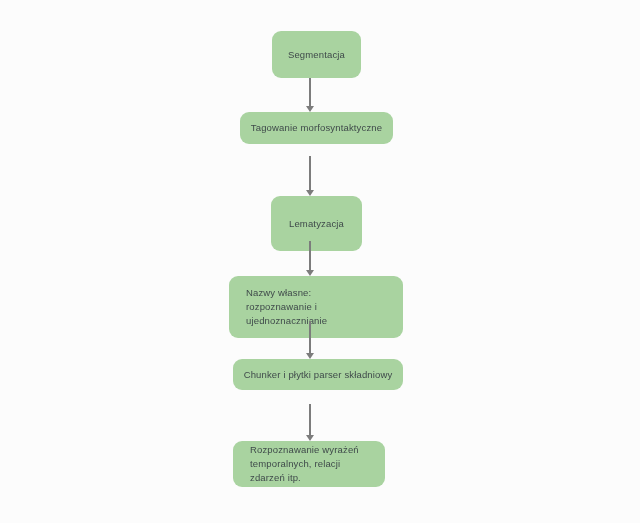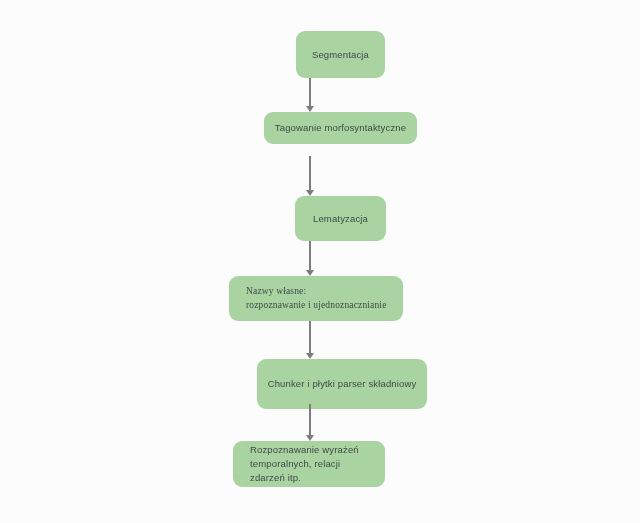--- a/index.html
+++ b/index.html
@@ -28,21 +28,20 @@
     align-items: center;
     color: #3f4a4a;
     font-size: 9.5px;
     line-height: 1.45;
     letter-spacing: 0.15px;
     white-space: pre-line;
   }
   .node.center {
     justify-content: center;
     text-align: left;
-    margin-left: 24px;
   }
   .node.left {
     justify-content: flex-start;
     text-align: left;
     padding-left: 17px;
     padding-right: 12px;
   }
   .node-label {
     display: block;
   }
@@ -83,40 +82,40 @@
 
   <div class="node center" style="left:240px; top:112px; width:153px; height:32px;">
     <span class="node-label">Tagowanie morfosyntaktyczne</span>
   </div>
 
   <div class="arrow" style="left:303px; top:156px; height:40px;">
     <div class="shaft"></div>
     <div class="head"></div>
   </div>
 
-  <div class="node center" style="left:271px; top:196px; width:91px; height:45px;">
+  <div class="node center" style="left:271px; top:196px; width:91px; height:55px;">
     <span class="node-label">Lematyzacja</span>
   </div>
 
   <div class="arrow" style="left:303px; top:241px; height:35px;">
     <div class="shaft"></div>
     <div class="head"></div>
   </div>
 
-  <div class="node left" style="left:229px; top:276px; width:174px; height:45px;font-family:Liberation Serif, serif;">
+  <div class="node left" style="left:229px; top:276px; width:174px; height:62px;">
     <span class="node-label">Nazwy własne:
 rozpoznawanie i ujednoznacznianie</span>
   </div>
 
   <div class="arrow" style="left:303px; top:321px; height:38px;">
     <div class="shaft"></div>
     <div class="head"></div>
   </div>
 
-  <div class="node center" style="left:233px; top:359px; width:170px; height:50px;">
+  <div class="node center" style="left:233px; top:359px; width:170px; height:31px;">
     <span class="node-label">Chunker i płytki parser składniowy</span>
   </div>
 
   <div class="arrow" style="left:303px; top:404px; height:37px;">
     <div class="shaft"></div>
     <div class="head"></div>
   </div>
 
   <div class="node left" style="left:233px; top:441px; width:152px; height:46px;">
     <span class="node-label">Rozpoznawanie wyrażeń

